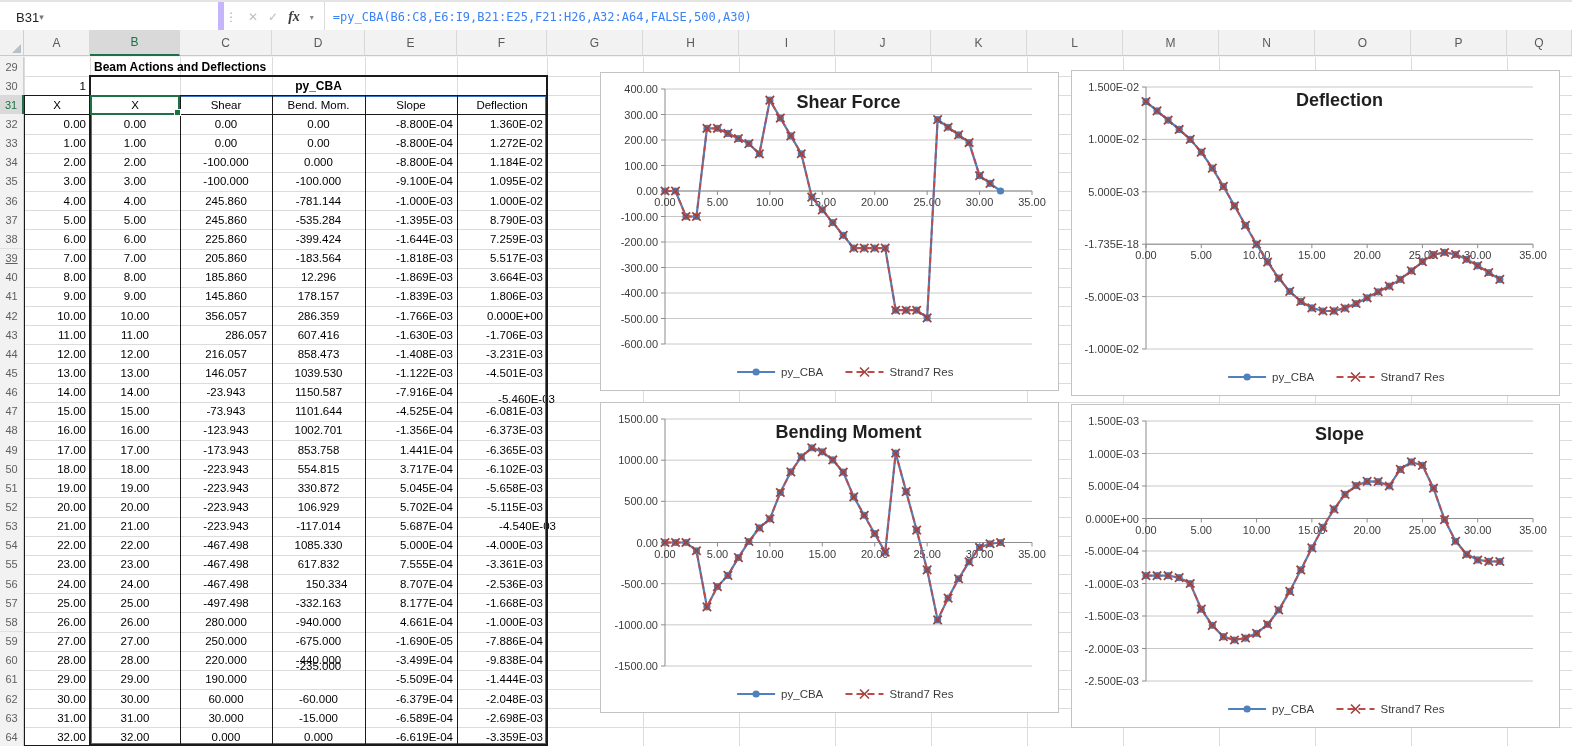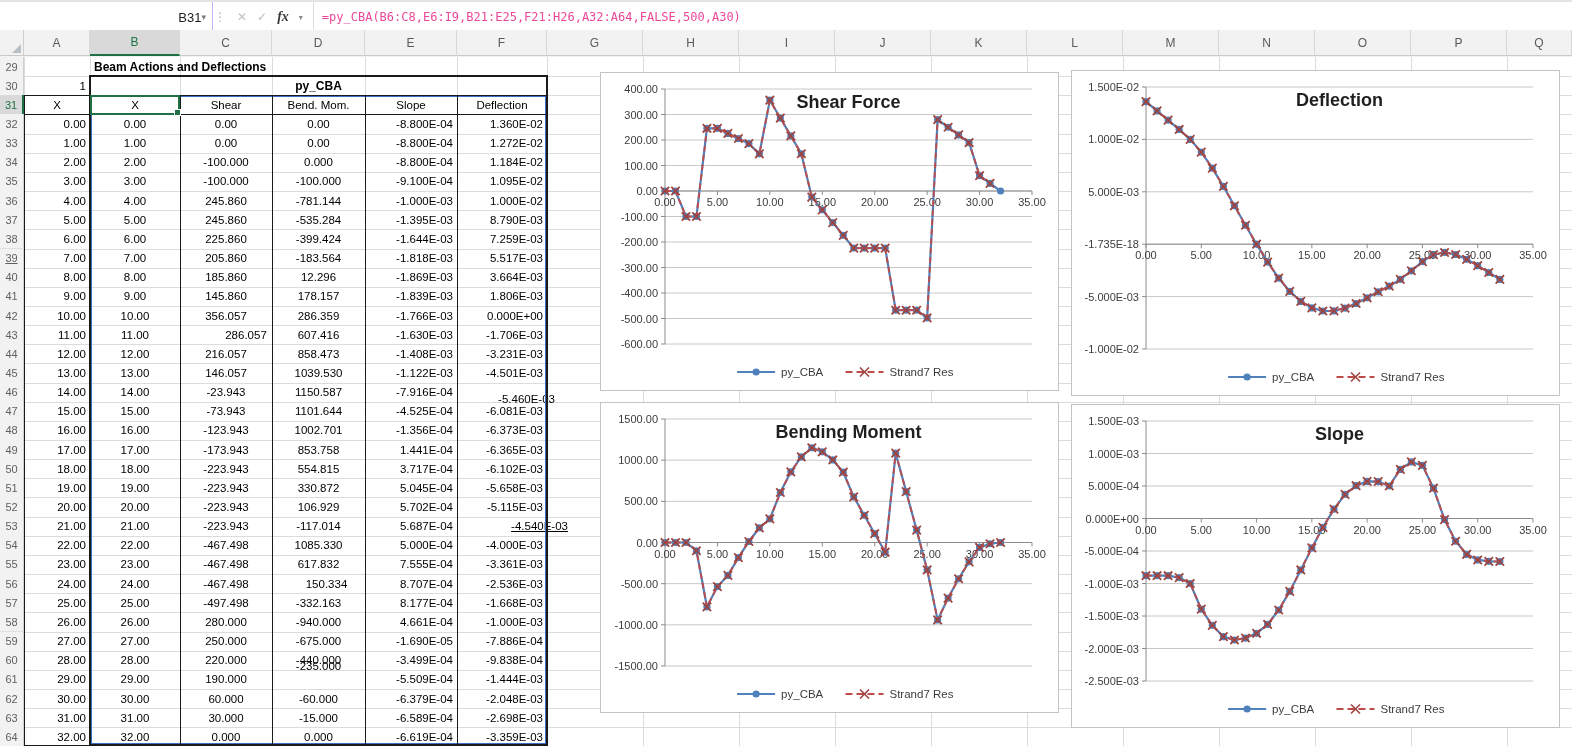--- a/index.html
+++ b/index.html
@@ -1,30 +1,30 @@
 <!DOCTYPE html>
 <html><head>
 <meta charset="utf-8">
 <style>
   html,body{margin:0;padding:0;background:#fff;}
   .app{position:relative;width:1572px;height:746px;overflow:hidden;background:#fff;
        font-family:"Liberation Sans",sans-serif;-webkit-font-smoothing:antialiased;}
   
   .formula-bar{position:absolute;left:0;top:0;width:1572px;height:30px;background:#fff;
                border-top:2px solid #e4e4e4;border-bottom:1px solid #d6d6d6;display:flex;align-items:stretch;}
-  .name-box{width:196px;display:flex;align-items:center;justify-content:flex-end;
-            border-right:1px solid #c4b5fd;padding:0 6px 0 10px;font-size:13px;color:#222;}
+  .name-box{width:196px;display:flex;align-items:center;justify-content:flex-start;
+            border-right:6px solid #c4b5fd;padding:0 6px 0 16px;font-size:13px;color:#222;}
   .name-box .chev{font-size:9px;color:#777;}
   .fb-dots{width:14px;display:flex;align-items:center;justify-content:center;color:#aaa;font-size:12px;}
   .fb-btns{display:flex;align-items:center;gap:10px;padding:0 10px;border-right:1px solid #dcdcdc;}
   .fb-btns .dis{color:#c0c0c0;font-size:12px;}
   .fx{font-style:italic;font-family:"Liberation Serif",serif;font-size:14px;color:#3b3b3b;font-weight:bold;}
   .fb-btns .chev{font-size:8px;color:#888;}
   .formula-input{flex:1;display:flex;align-items:center;padding-left:8px;
-                 font-family:"DejaVu Sans Mono",monospace;font-size:12px;color:#ec4899;white-space:pre;}
+                 font-family:"DejaVu Sans Mono",monospace;font-size:12px;color:#3b82f6;white-space:pre;}
   
   .sheet{position:absolute;left:0;top:30px;width:1572px;height:716px;background:#fff;}
   .col-headers{position:absolute;left:0;top:0;width:1572px;height:27px;background:#f2f2f2;}
   .col-h{position:absolute;top:0;height:26px;display:flex;align-items:center;justify-content:center;
          font-size:12px;color:#5a5a5a;border-right:1px solid #d8d8d8;border-bottom:1px solid #c9c9c9;
          box-sizing:border-box;background:#f2f2f2;}
   .col-h.sel{background:#d9d9d9;color:#1e7145;border-bottom:2px solid #1e7145;}
   .corner{position:absolute;left:0;top:0;width:24px;height:26px;background:#f2f2f2;
           border-right:1px solid #cfcfcf;border-bottom:1px solid #c9c9c9;box-sizing:border-box;}
   .corner:after{content:"";position:absolute;right:2px;bottom:2px;border-left:9px solid transparent;
@@ -304,21 +304,21 @@
         <div class="cell al-c" style="left: 90px; top: 440.45px; width: 90px; height: 19.15px;">20.00</div>
         <div class="cell al-c" style="left: 180px; top: 440.45px; width: 92px; height: 19.15px;">-223.943</div>
         <div class="cell al-c" style="left: 272px; top: 440.45px; width: 93px; height: 19.15px;">106.929</div>
         <div class="cell al-r" style="left: 365px; top: 440.45px; width: 92px; height: 19.15px;">5.702E-04</div>
         <div class="cell al-r" style="left: 457px; top: 440.45px; width: 90px; height: 19.15px;">-5.115E-03</div>
         <div class="cell al-r" style="left: 24px; top: 459.6px; width: 66px; height: 19.15px;">21.00</div>
         <div class="cell al-c" style="left: 90px; top: 459.6px; width: 90px; height: 19.15px;">21.00</div>
         <div class="cell al-c" style="left: 180px; top: 459.6px; width: 92px; height: 19.15px;">-223.943</div>
         <div class="cell al-c" style="left: 272px; top: 459.6px; width: 93px; height: 19.15px;">-117.014</div>
         <div class="cell al-r" style="left: 365px; top: 459.6px; width: 92px; height: 19.15px;">5.687E-04</div>
-        <div class="cell al-r" style="left: 478px; top: 459.6px; width: 94px; height: 19.15px; text-decoration: underline;">-4.540E-03</div>
+        <div class="cell al-r" style="left: 466px; top: 459.6px; width: 94px; height: 19.15px;">-4.540E-03</div>
         <div class="cell al-r" style="left: 24px; top: 478.75px; width: 66px; height: 19.15px;">22.00</div>
         <div class="cell al-c" style="left: 90px; top: 478.75px; width: 90px; height: 19.15px;">22.00</div>
         <div class="cell al-c" style="left: 180px; top: 478.75px; width: 92px; height: 19.15px;">-467.498</div>
         <div class="cell al-c" style="left: 272px; top: 478.75px; width: 93px; height: 19.15px;">1085.330</div>
         <div class="cell al-r" style="left: 365px; top: 478.75px; width: 92px; height: 19.15px;">5.000E-04</div>
         <div class="cell al-r" style="left: 457px; top: 478.75px; width: 90px; height: 19.15px;">-4.000E-03</div>
         <div class="cell al-r" style="left: 24px; top: 497.9px; width: 66px; height: 19.15px;">23.00</div>
         <div class="cell al-c" style="left: 90px; top: 497.9px; width: 90px; height: 19.15px;">23.00</div>
         <div class="cell al-c" style="left: 180px; top: 497.9px; width: 92px; height: 19.15px;">-467.498</div>
         <div class="cell al-c" style="left: 272px; top: 497.9px; width: 93px; height: 19.15px;">617.832</div>

